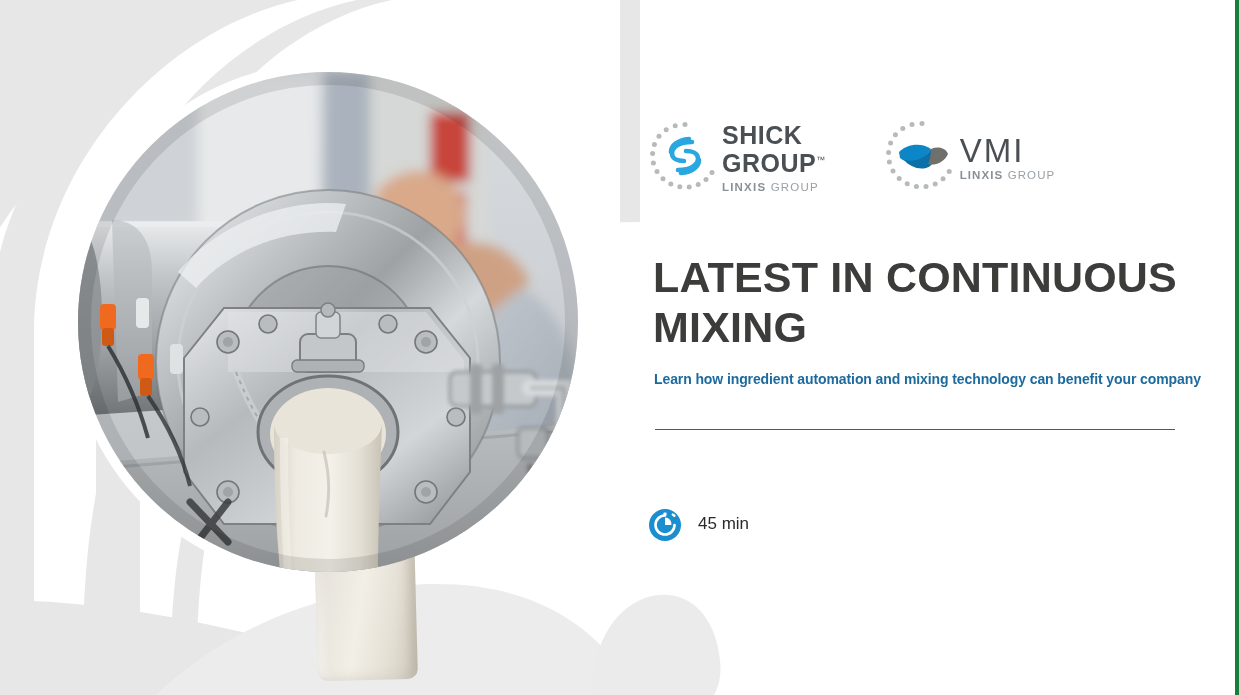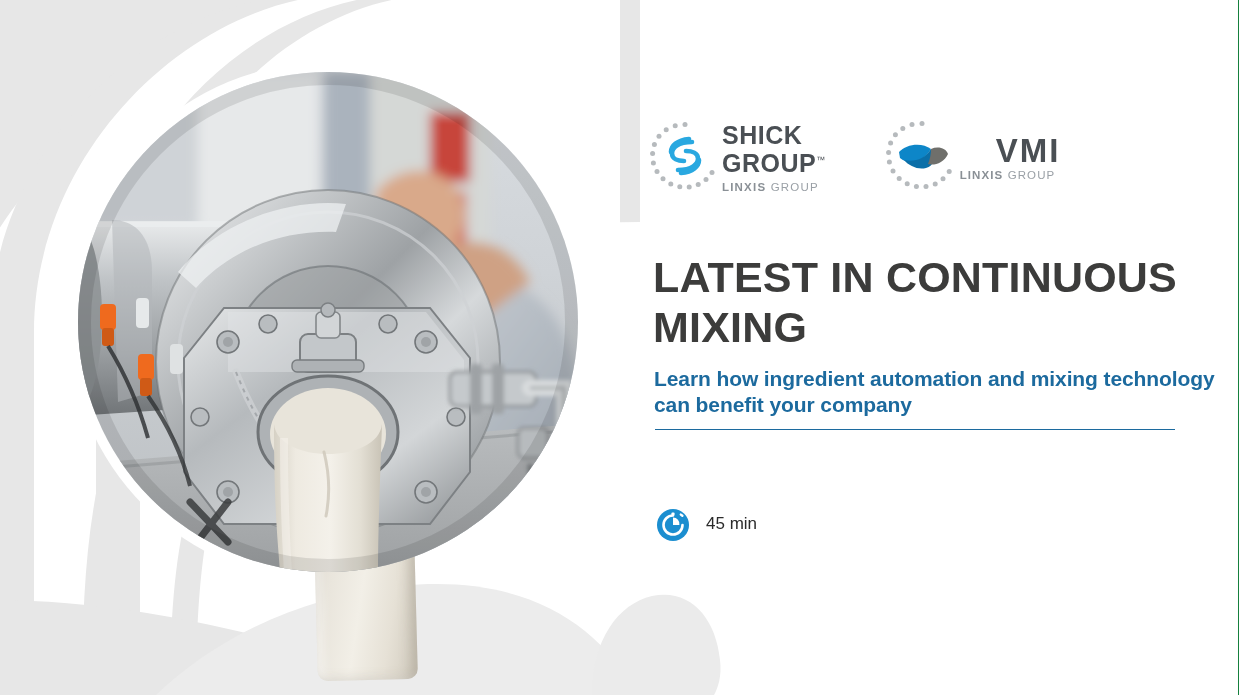--- a/index.html
+++ b/index.html
@@ -7,21 +7,21 @@
     font-family:"Liberation Sans", sans-serif;
     -webkit-font-smoothing:antialiased;
   }
   #slide{
     position:relative;
     width:1239px;
     height:695px;
     overflow:hidden;
     background:#ffffff;
     box-sizing:border-box;
-    border-right:1px solid #15803d;
+    border-right:4px solid #15803d;
   }
 
   
   .bg-layer{position:absolute;inset:0;overflow:hidden;pointer-events:none;}
   .bg-svg{position:absolute;left:0;top:0;width:1239px;height:695px;display:block;}
 
   
   .photo-wrap{
     position:absolute;
     left:68px; top:62px;
@@ -87,25 +87,24 @@
     margin-top:5px;
     font-size:11.5px;
     letter-spacing:1.2px;
     color:#8a9096;
     font-weight:bold;
   }
   .se-sub .grp{font-weight:normal;color:#9aa0a6;}
 
   .vmi-name{
     color:#4a4f54;
-    font-weight:bold;
+    font-weight:normal;
     font-size:33px;
     line-height:32px;
     letter-spacing:2px;
-    margin-left:36px;
   }
   .vmi-sub{
     margin-top:2px;
     font-size:11.5px;
     letter-spacing:1.1px;
     color:#8a9096;
     font-weight:bold;
   }
   .vmi-sub .grp{font-weight:normal;color:#9aa0a6;}
 
@@ -117,36 +116,36 @@
     font-size:43px;
     line-height:50px;
     font-weight:bold;
     letter-spacing:.2px;
   }
   .subtitle{
     position:absolute;
     left:14px; top:366px;
     width:584px;
     color:#1c6a9e;
-    font-size:21px;
+    font-size:14px;
     line-height:26px;
     font-weight:bold;
     letter-spacing:-.1px;
   }
   .rule{
     position:absolute;
     left:15px; top:429px;
     width:520px;
     height:1px;
     background:#1c6a9e;
   }
 
   .meta{
     position:absolute;
-    left:16px; top:508px;
+    left:8px; top:508px;
     display:flex;
     flex-direction:row;
     gap:20px;
   }
   .meta-row{display:flex;align-items:flex-start;gap:16px;}
   .meta-icon{flex:0 0 auto;width:34px;height:34px;display:block;}
   .meta-text{
     color:#2b2b2b;
     font-size:17px;
     line-height:23px;

